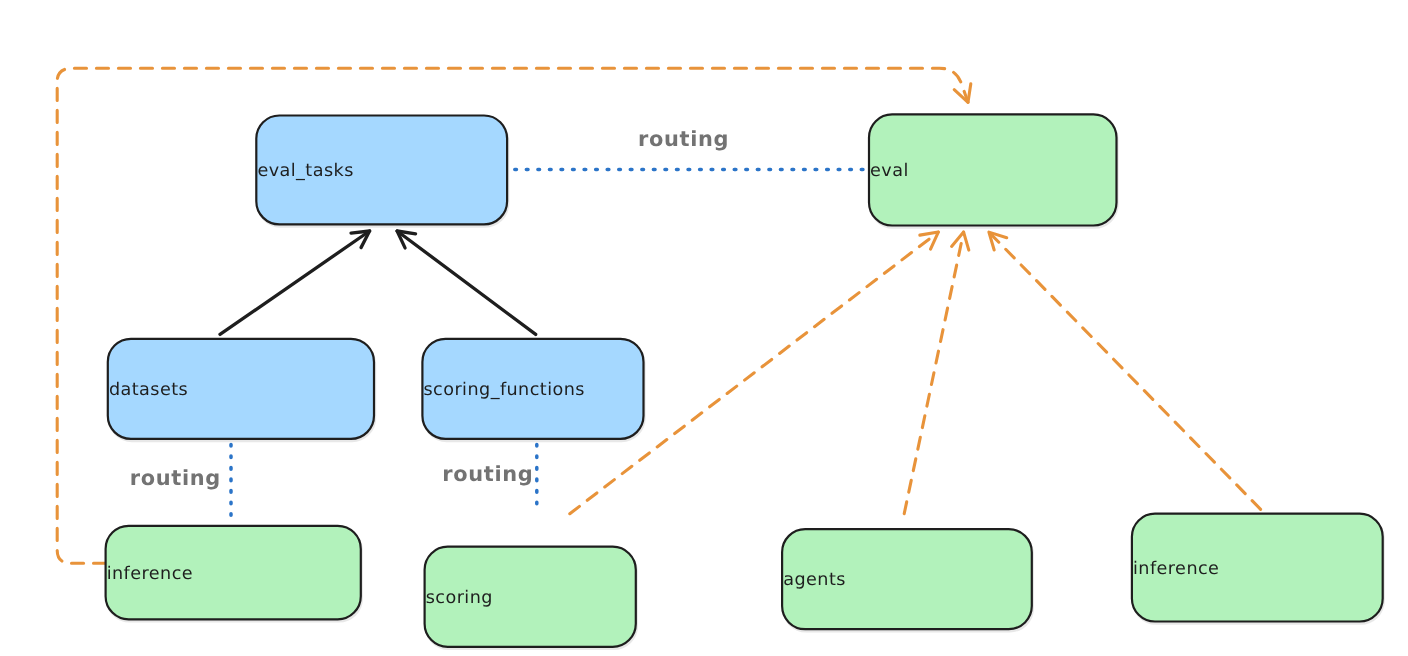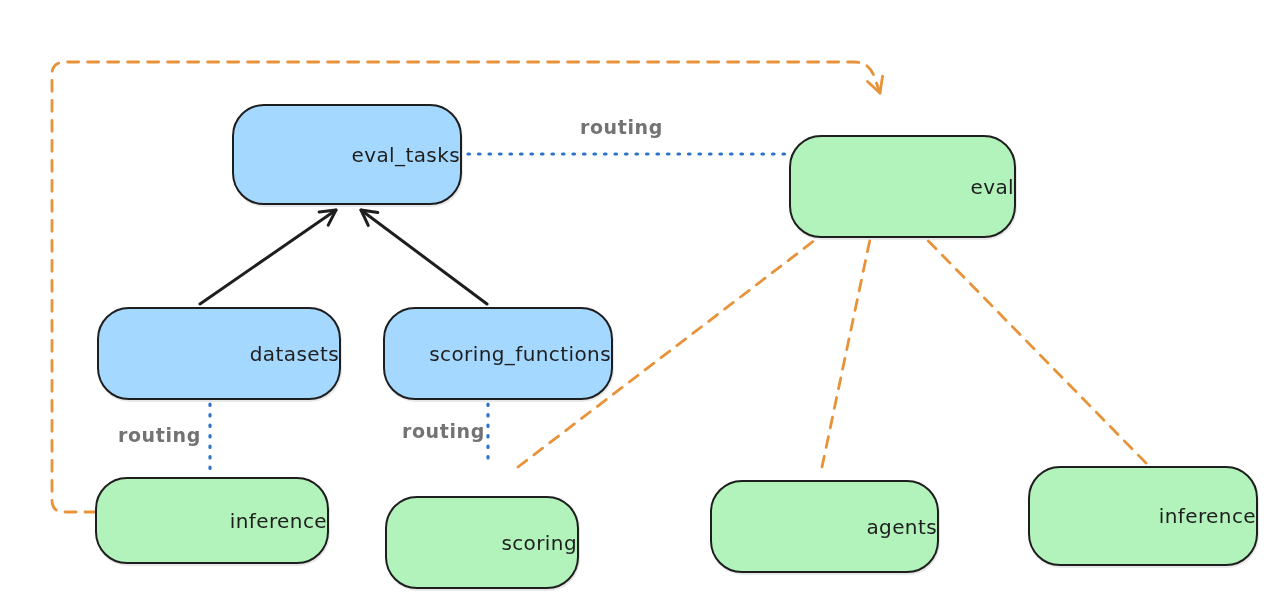--- a/index.html
+++ b/index.html
@@ -14,24 +14,24 @@
   }
   .edges-layer {
     position: absolute;
     left: 0; top: 0;
     width: 1280px; height: 596px;
   }
   .node {
     position: absolute;
     display: flex;
     align-items: center;
-    justify-content: flex-end;
+    justify-content: flex-start;
     border: 2.5px solid #1e1e1e;
-    border-radius: 32px;
-    font-size: 20px;
+    border-radius: 22px;
+    font-size: 16px;
     color: #1e1e1e;
     letter-spacing: 0.4px;
     box-shadow: 1px 2px 0 rgba(30,30,30,0.10);
   }
   .node.blue  { background: #a5d8ff; }
   .node.green { background: #b2f2bb; }
   .edge-label {
     position: absolute;
     color: #737373;
     font-weight: bold;
@@ -64,29 +64,29 @@
     <path d="M 96 512 L 64 512 Q 52 512 52 500 L 52 74 Q 52 62 66 62 L 854 62 Q 869 62 874 76 L 880 93" fill="none" stroke="#e8933a" stroke-width="2.8" stroke-dasharray="11 9" stroke-linecap="round" marker-end="url(#ah-orange)"></path>
     <path d="M 518 467 L 853 211" fill="none" stroke="#e8933a" stroke-width="2.8" stroke-dasharray="11 9" stroke-linecap="round" marker-end="url(#ah-orange)"></path>
     <path d="M 822 467 L 876 211" fill="none" stroke="#e8933a" stroke-width="2.8" stroke-dasharray="11 9" stroke-linecap="round" marker-end="url(#ah-orange)"></path>
     <path d="M 1146 463 L 899 211" fill="none" stroke="#e8933a" stroke-width="2.8" stroke-dasharray="11 9" stroke-linecap="round" marker-end="url(#ah-orange)"></path>
   </svg>
 
   <div class="node blue" style="left:232px; top:104px; width:230px; height:101px;">
     <span>eval_tasks</span>
   </div>
 
-  <div class="node green" style="left:789px; top:103px; width:227px; height:103px;margin-top:32px;">
+  <div class="node green" style="left:789px; top:103px; width:227px; height:103px;">
     <span>eval</span>
   </div>
 
   <div class="node blue" style="left:97px; top:307px; width:244px; height:93px;">
     <span>datasets</span>
   </div>
 
-  <div class="node blue" style="left:383px; top:307px; width:230px; height:93px;">
+  <div class="node blue" style="left:383px; top:307px; width:203px; height:93px;">
     <span>scoring_functions</span>
   </div>
 
   <div class="node green" style="left:95px; top:477px; width:234px; height:87px;">
     <span>inference</span>
   </div>
 
   <div class="node green" style="left:385px; top:470px; width:194px; height:93px;margin-top:26px;">
     <span>scoring</span>
   </div>

